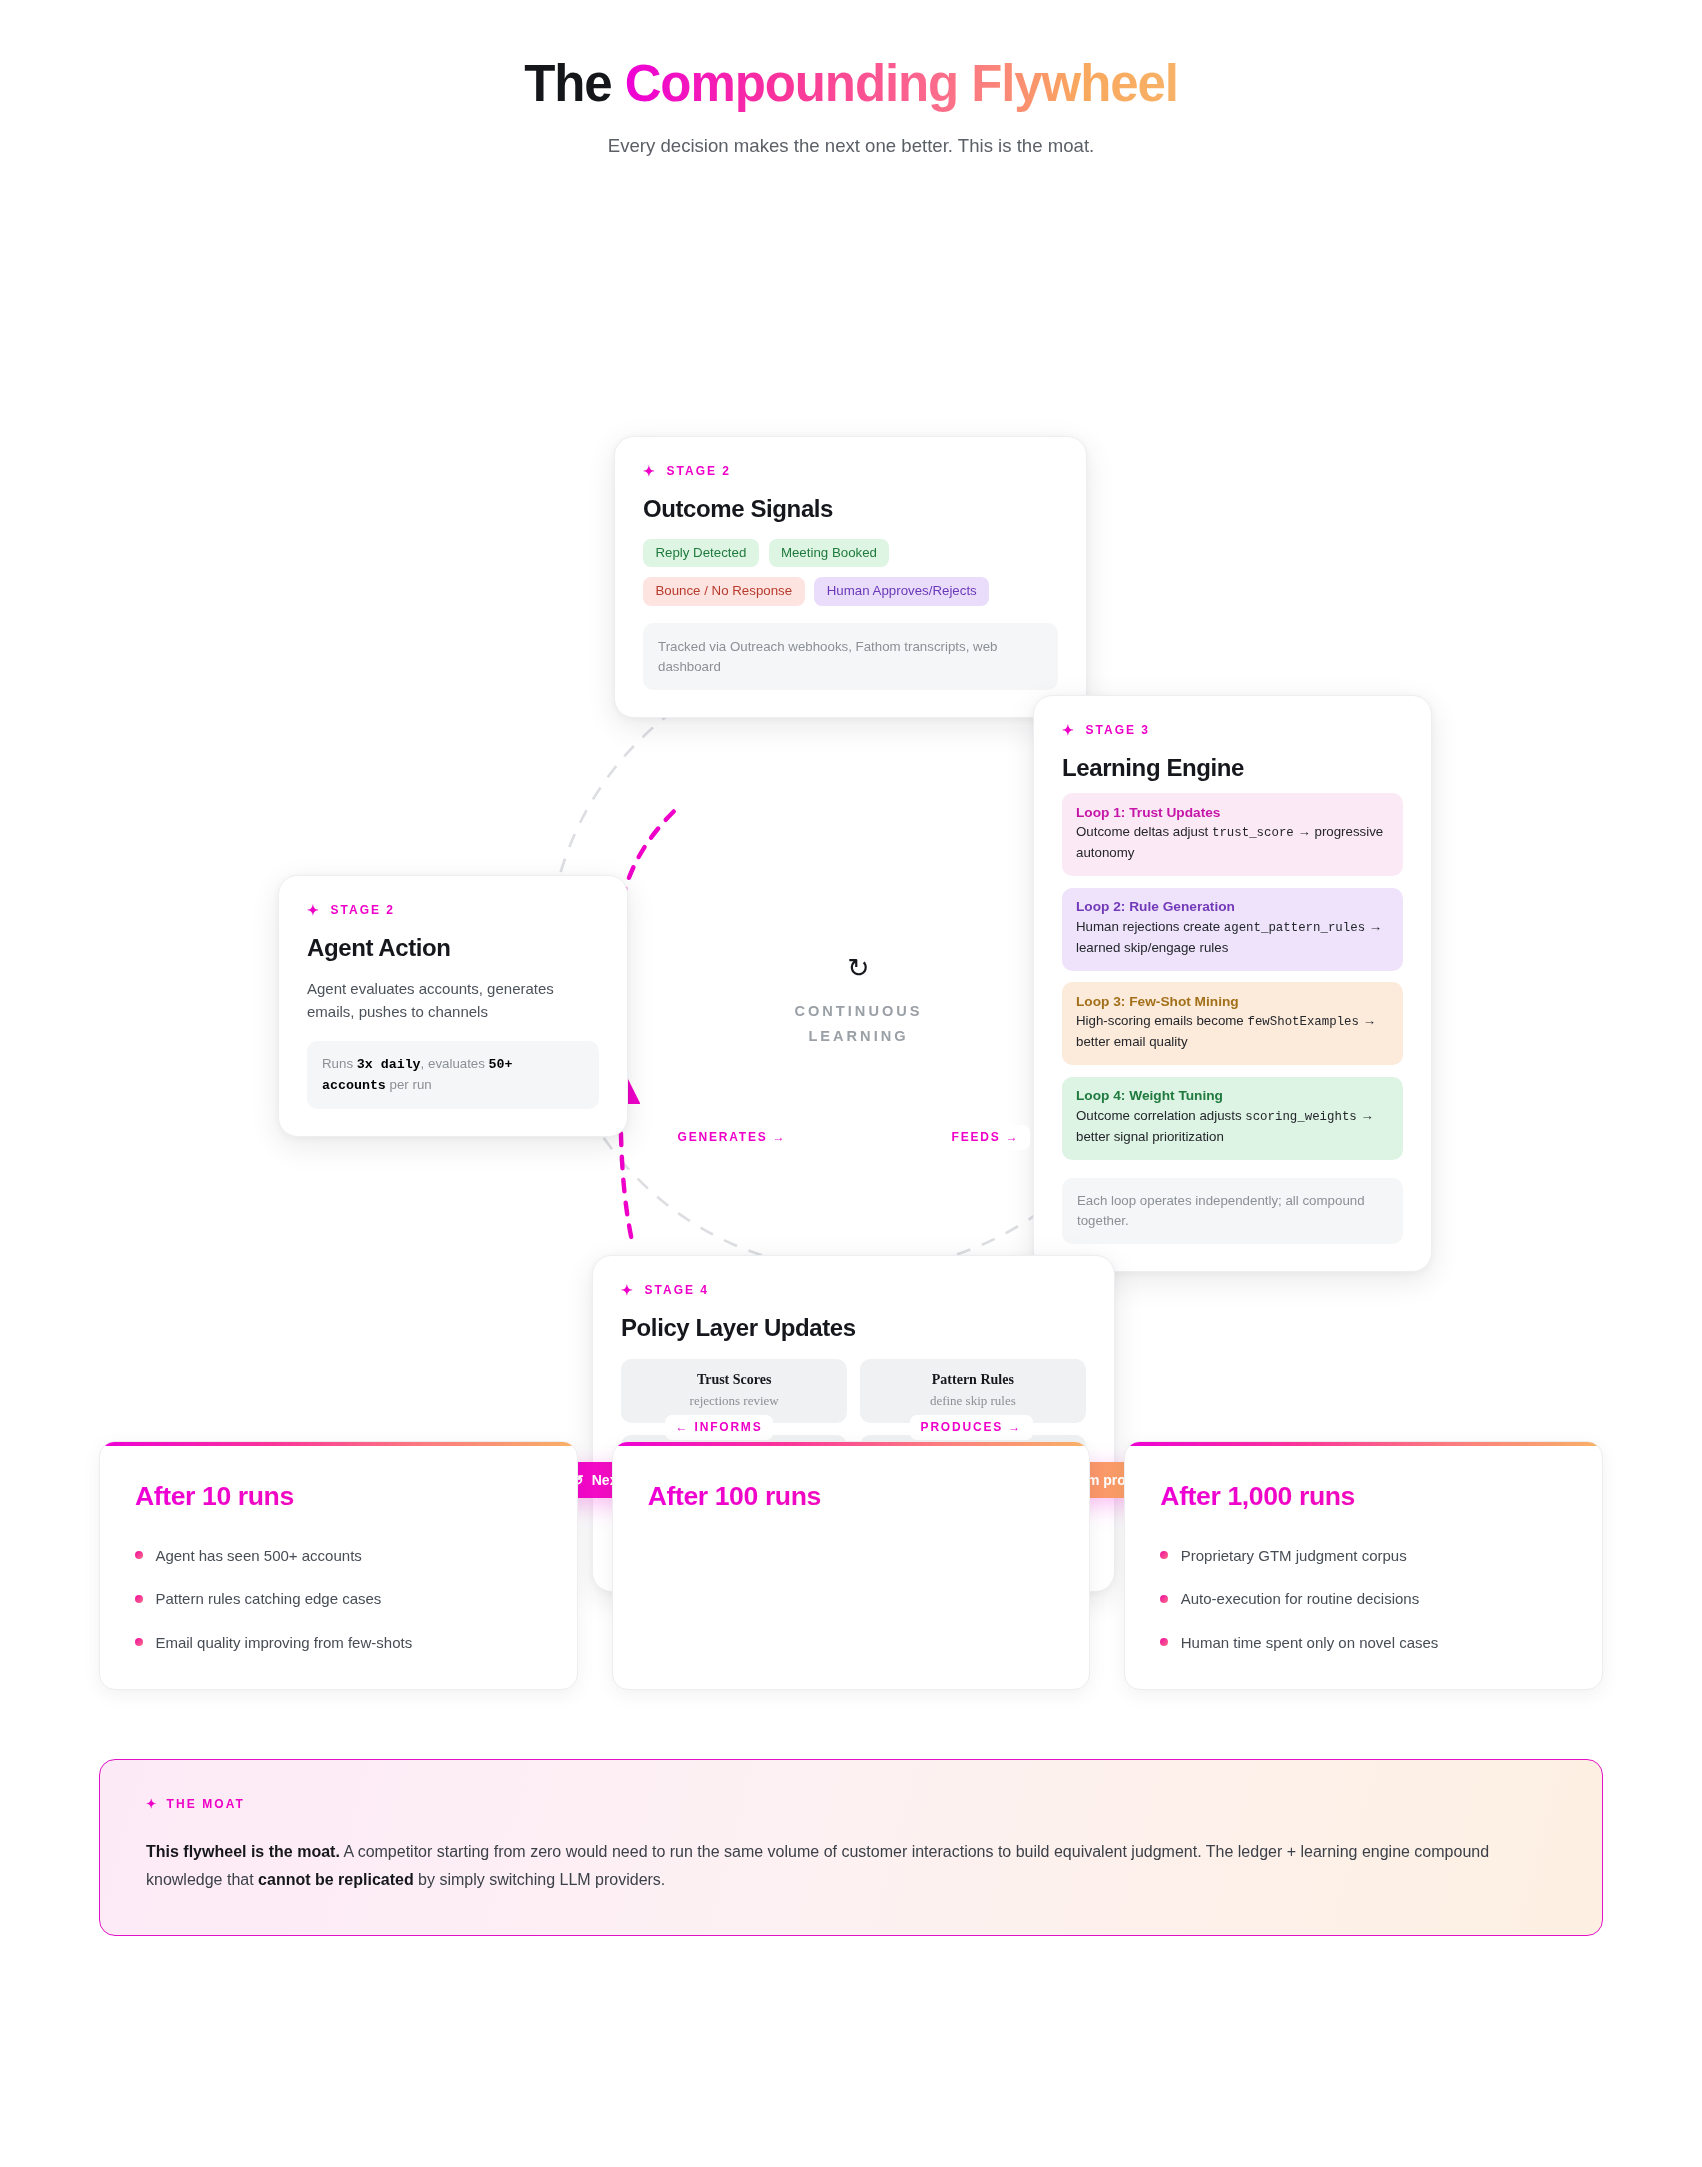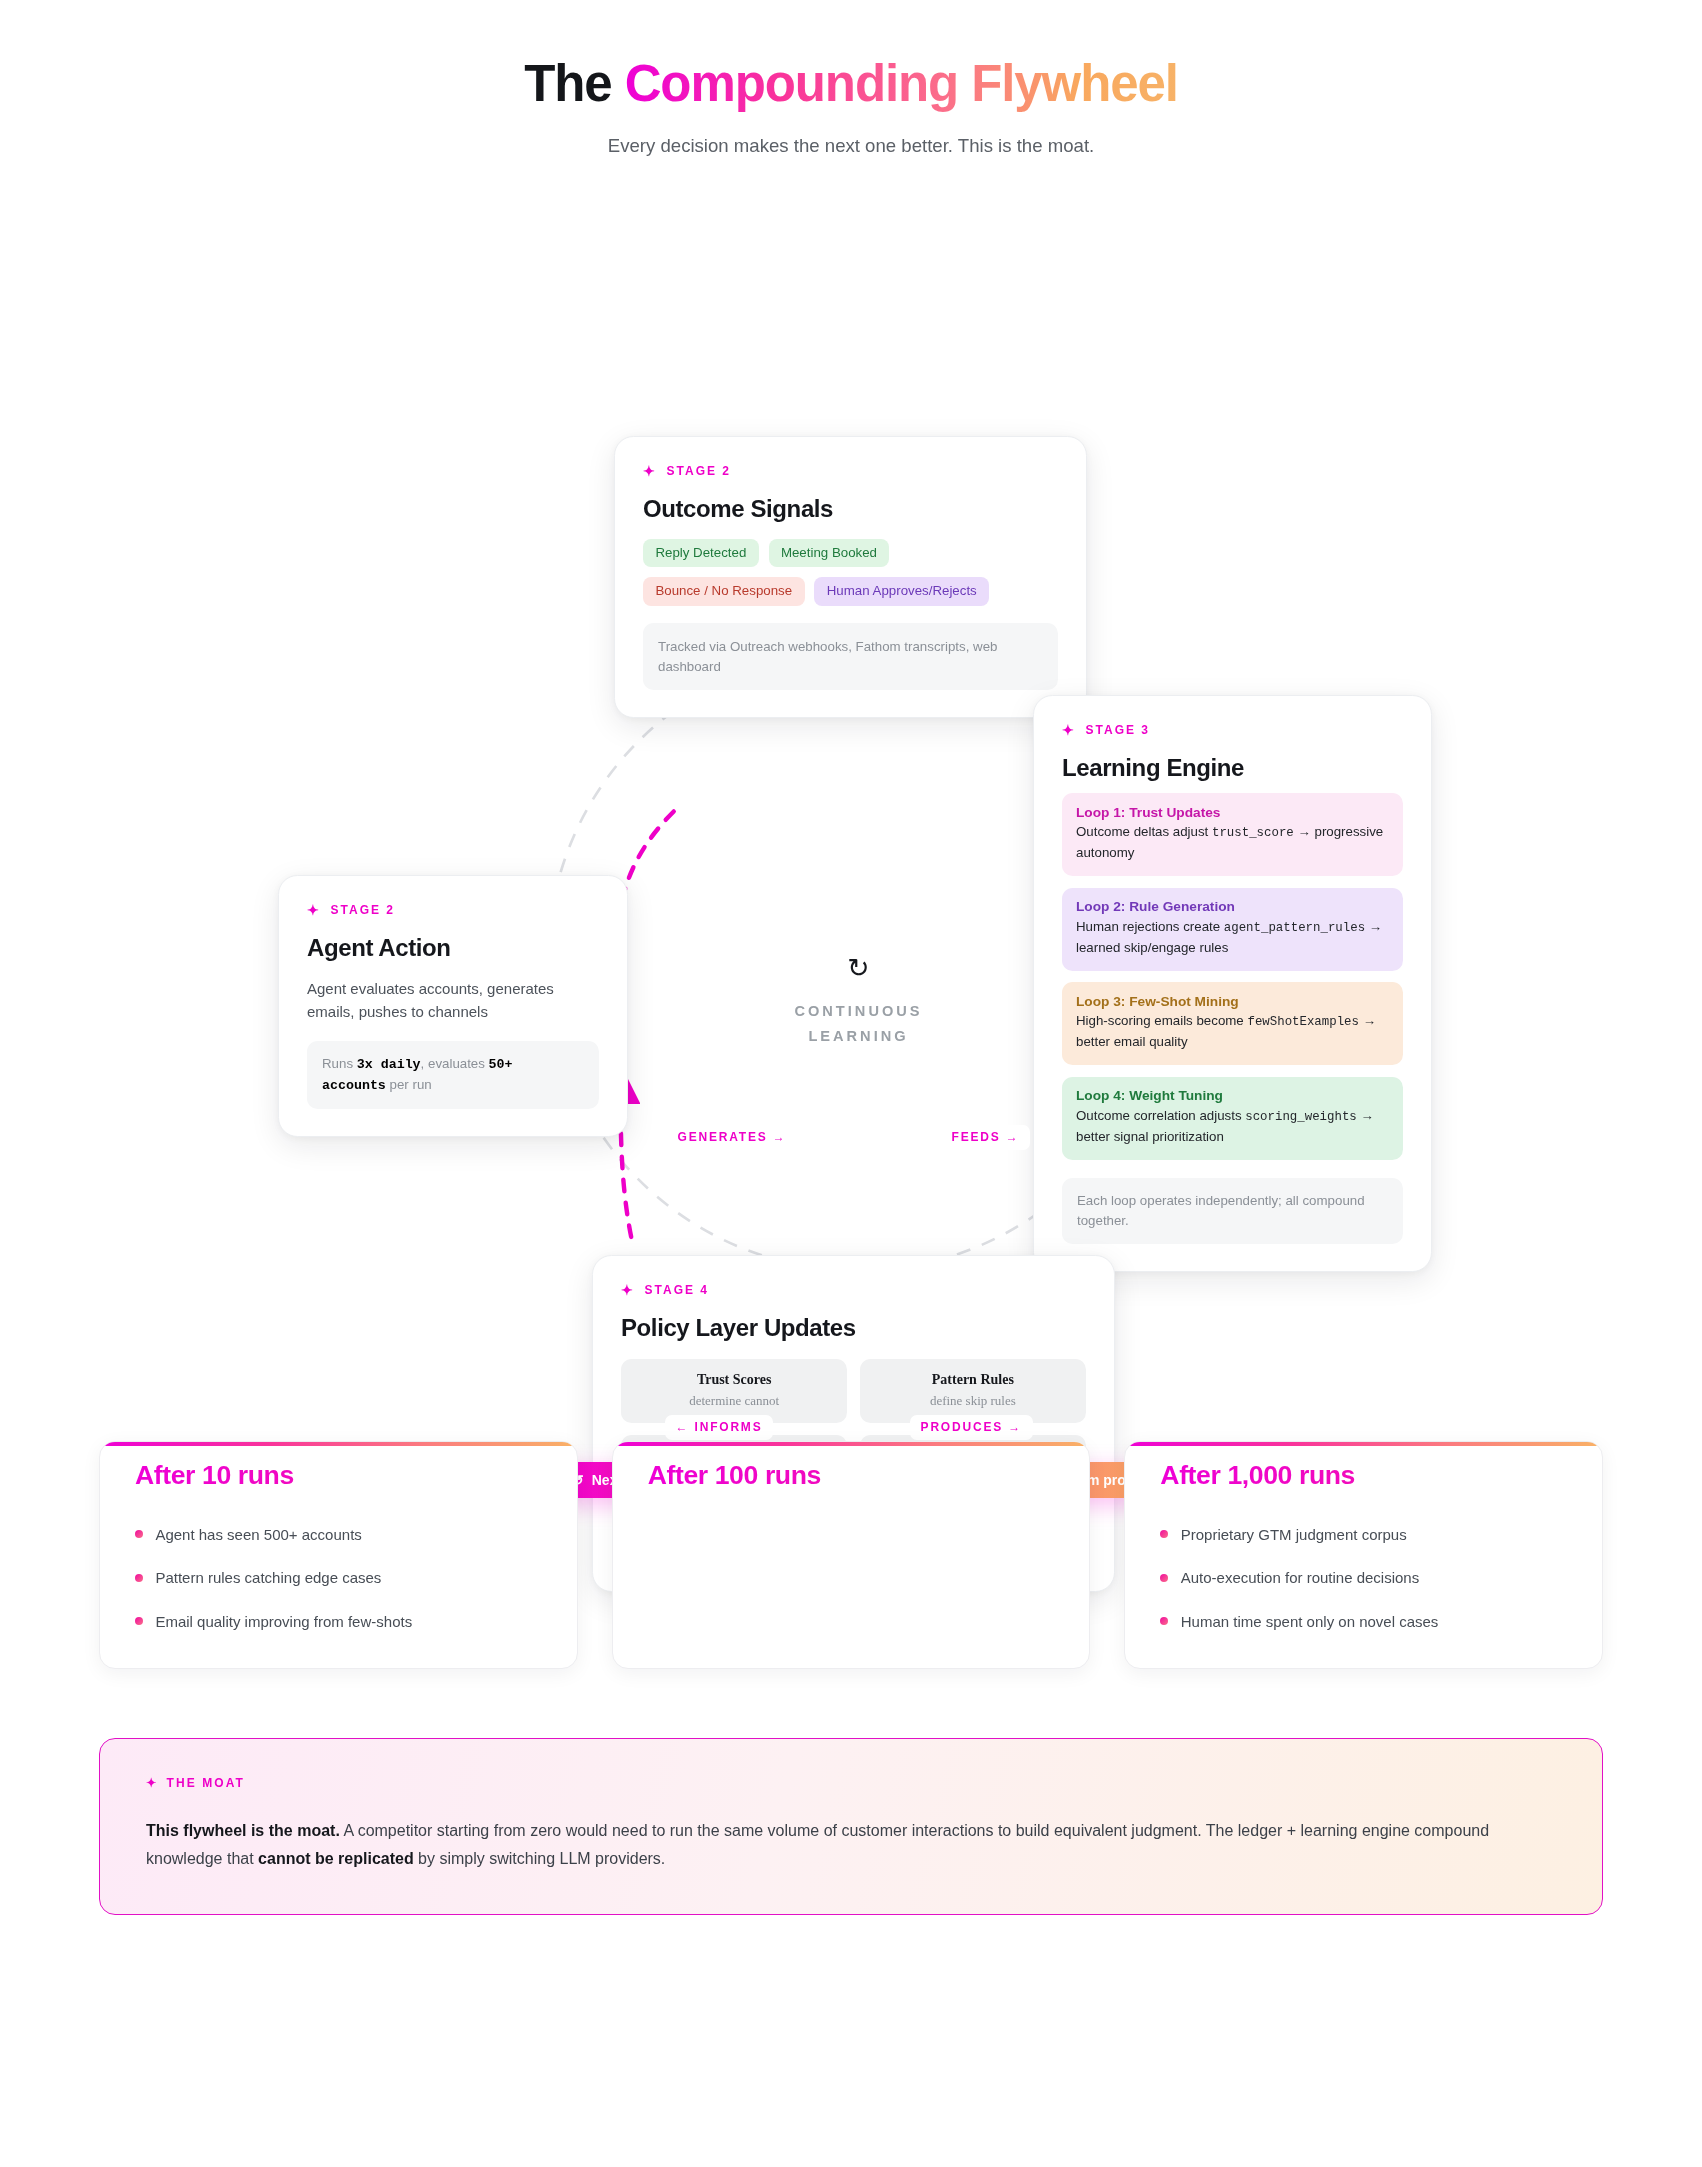--- a/index.html
+++ b/index.html
@@ -220,21 +220,21 @@
     justify-content: center;
     margin-top: 51px;
     padding: 0 99px;
   }
   .run-card {
     flex: 1;
     background: #ffffff;
     border: 0.9px solid #ededf0;
     border-radius: 16px;
     box-shadow: 0 4.4px 19.5px rgba(22,24,32,0.055);
-    padding: 18px 35px 37px 35px;
+    padding: 39px 35px 37px 35px;
     position: relative;
     overflow: hidden;
   }
   .run-card::before {
     content: "";
     position: absolute;
     left: 0; right: 0; top: 0;
     height: 4.4px;
     background: linear-gradient(90deg, #ee00d6 0%, #f9339b 35%, #fb7b7f 68%, #f9b266 100%);
   }
@@ -378,21 +378,21 @@
 
   <div class="card" id="stage4">
     <div class="stage-kicker">
       <span class="spark">✦</span>
       <span>STAGE 4</span>
     </div>
     <div class="card-title">Policy Layer Updates</div>
     <div class="policy-grid">
       <div class="policy-cell">
         <div class="pc-title">Trust Scores</div>
-        <div class="pc-sub">determine cannot</div>
+        <div class="pc-sub">rejections review</div>
       </div>
       <div class="policy-cell">
         <div class="pc-title">Pattern Rules</div>
         <div class="pc-sub">define skip rules</div>
       </div>
       <div class="policy-cell">
         <div class="pc-title">Few-Shot Examples</div>
         <div class="pc-sub">injected into prompts</div>
       </div>
       <div class="policy-cell">

